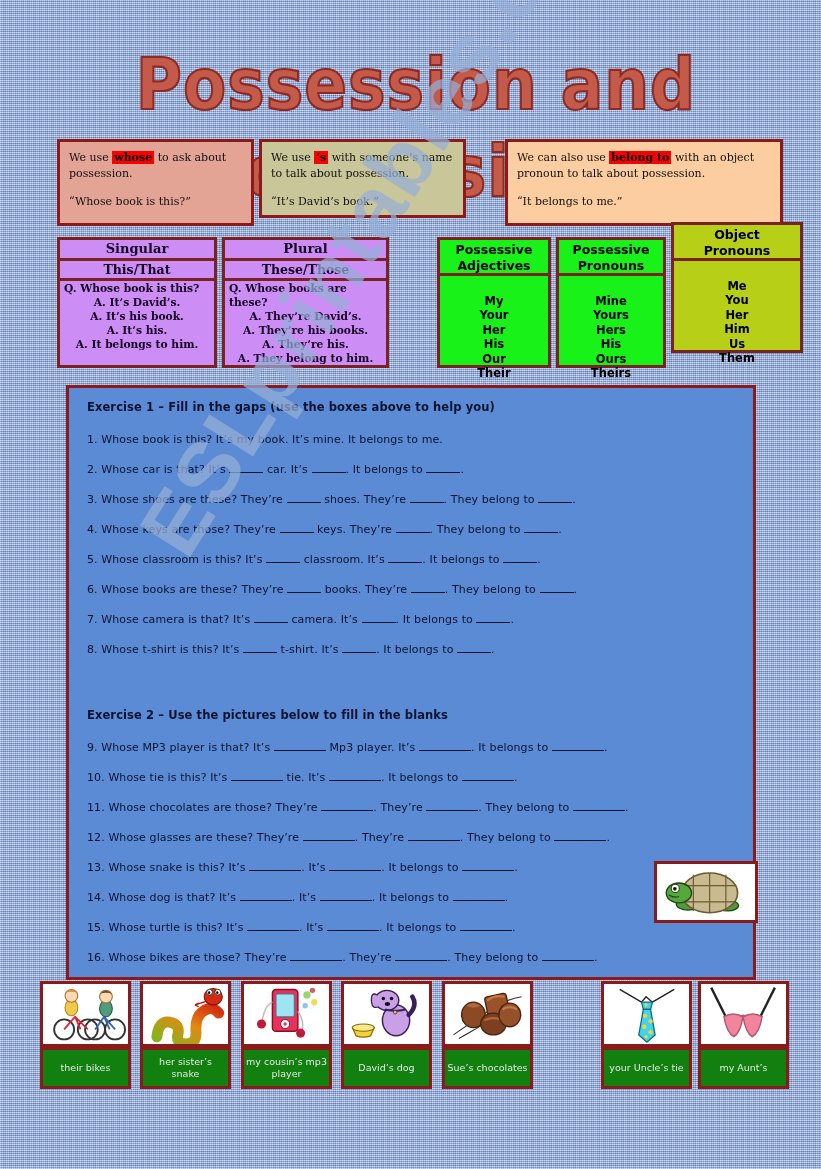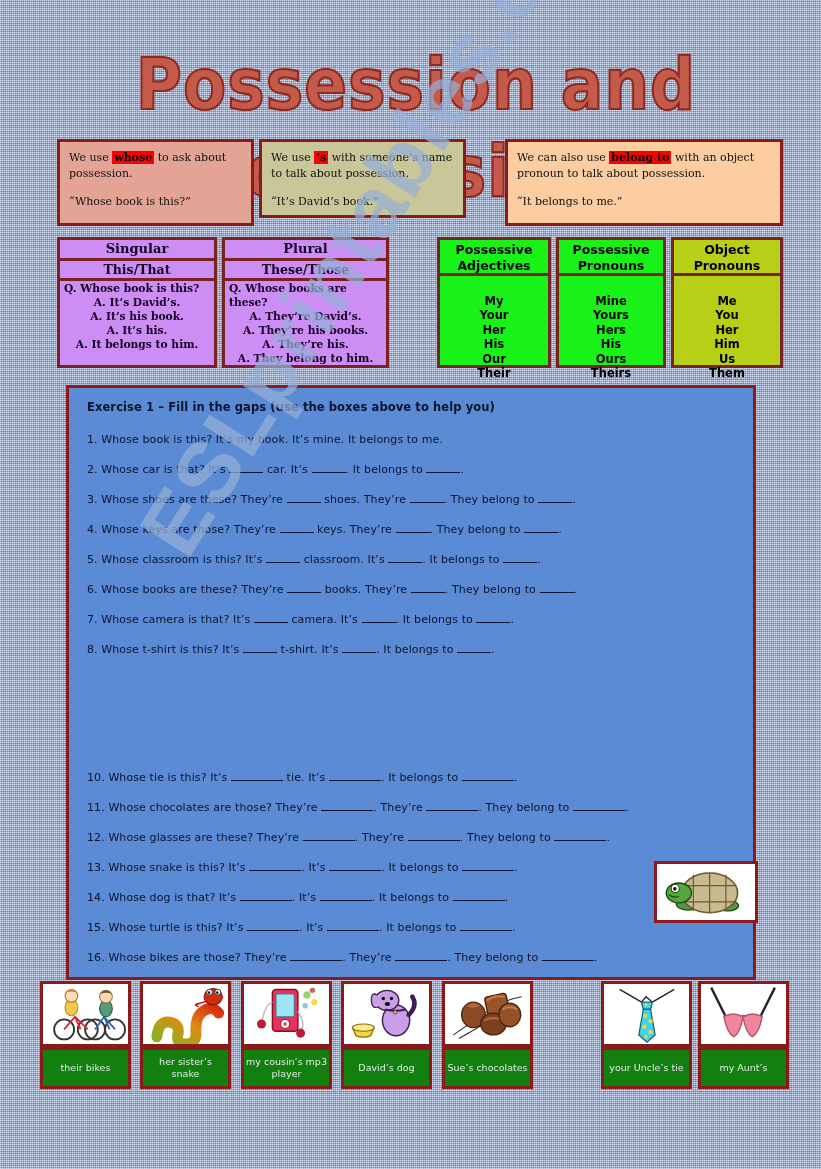--- a/index.html
+++ b/index.html
@@ -84,21 +84,21 @@
 
   
   .gtab{
     position:absolute;z-index:5;
     border:3px solid #7a2222;box-sizing:border-box;
     background:#18f218;
     font-family:"DejaVu Sans", sans-serif;color:#000;
   }
   #gtab0{left:437px;top:237px;width:114px;height:131px;}
   #gtab1{left:556px;top:237px;width:110px;height:131px;}
-  #gtab2{left:671px;top:237px;width:112px;height:131px;background:#b8cf18;}
+  #gtab2{left:671px;top:222px;width:132px;height:131px;background:#b8cf18;}
   .gtab .hd{
     text-align:center;font-weight:bold;font-size:12.5px;line-height:16px;
     padding-top:2px;border-bottom:3px solid #7a2222;height:36px;box-sizing:border-box;
   }
   .gtab .body div{
     text-align:center;font-weight:bold;font-size:11.5px;line-height:14.4px;
   }
   .gtab .body{padding-top:18px;}
 
   
@@ -227,20 +227,22 @@
   <div class="exh" style="top:12px">Exercise 1 – Fill in the gaps (use the boxes above to help you)</div>
   <div class="exl" style="top:45px">1. Whose book is this? It’s my book. It’s mine. It belongs to me.</div>
   <div class="exl" style="top:75px">2. Whose car is that? It’s <span class="bl b4"></span> car. It’s <span class="bl b4"></span>. It belongs to <span class="bl b4"></span>.</div>
   <div class="exl" style="top:105px">3. Whose shoes are these? They’re <span class="bl b4"></span> shoes. They’re <span class="bl b4"></span>. They belong to <span class="bl b4"></span>.</div>
   <div class="exl" style="top:135px">4. Whose keys are those? They’re <span class="bl b4"></span> keys. They’re <span class="bl b4"></span>. They belong to <span class="bl b4"></span>.</div>
   <div class="exl" style="top:165px">5. Whose classroom is this? It’s <span class="bl b4"></span> classroom. It’s <span class="bl b4"></span>. It belongs to <span class="bl b4"></span>.</div>
   <div class="exl" style="top:195px">6. Whose books are these? They’re <span class="bl b4"></span> books. They’re <span class="bl b4"></span>. They belong to <span class="bl b4"></span>.</div>
   <div class="exl" style="top:225px">7. Whose camera is that? It’s <span class="bl b4"></span> camera. It’s <span class="bl b4"></span>. It belongs to <span class="bl b4"></span>.</div>
   <div class="exl" style="top:255px">8. Whose t-shirt is this? It’s <span class="bl b4"></span> t-shirt. It’s <span class="bl b4"></span>. It belongs to <span class="bl b4"></span>.</div>
 
+  <div class="exh" style="top:320px">Exercise 2 – Use the pictures below to fill in the blanks</div>
+  <div class="exl" style="top:353px">9. Whose MP3 player is that? It’s <span class="bl b6"></span> Mp3 player. It’s <span class="bl b6"></span>. It belongs to <span class="bl b6"></span>.</div>
   <div class="exl" style="top:383px">10. Whose tie is this? It’s <span class="bl b6"></span> tie. It’s <span class="bl b6"></span>. It belongs to <span class="bl b6"></span>.</div>
   <div class="exl" style="top:413px">11. Whose chocolates are those? They’re <span class="bl b6"></span>. They’re <span class="bl b6"></span>. They belong to <span class="bl b6"></span>.</div>
   <div class="exl" style="top:443px">12. Whose glasses are these? They’re <span class="bl b6"></span>. They’re <span class="bl b6"></span>. They belong to <span class="bl b6"></span>.</div>
   <div class="exl" style="top:473px">13. Whose snake is this? It’s <span class="bl b6"></span>. It’s <span class="bl b6"></span>. It belongs to <span class="bl b6"></span>.</div>
   <div class="exl" style="top:503px">14. Whose dog is that? It’s <span class="bl b6"></span>. It’s <span class="bl b6"></span>. It belongs to <span class="bl b6"></span>.</div>
   <div class="exl" style="top:533px">15. Whose turtle is this? It’s <span class="bl b6"></span>. It’s <span class="bl b6"></span>. It belongs to <span class="bl b6"></span>.</div>
   <div class="exl" style="top:563px">16. Whose bikes are those? They’re <span class="bl b6"></span>. They’re <span class="bl b6"></span>. They belong to <span class="bl b6"></span>.</div>
 </div>
 
 <div class="card" id="card-turtle" style="left:654px;top:861px;width:104px;">

